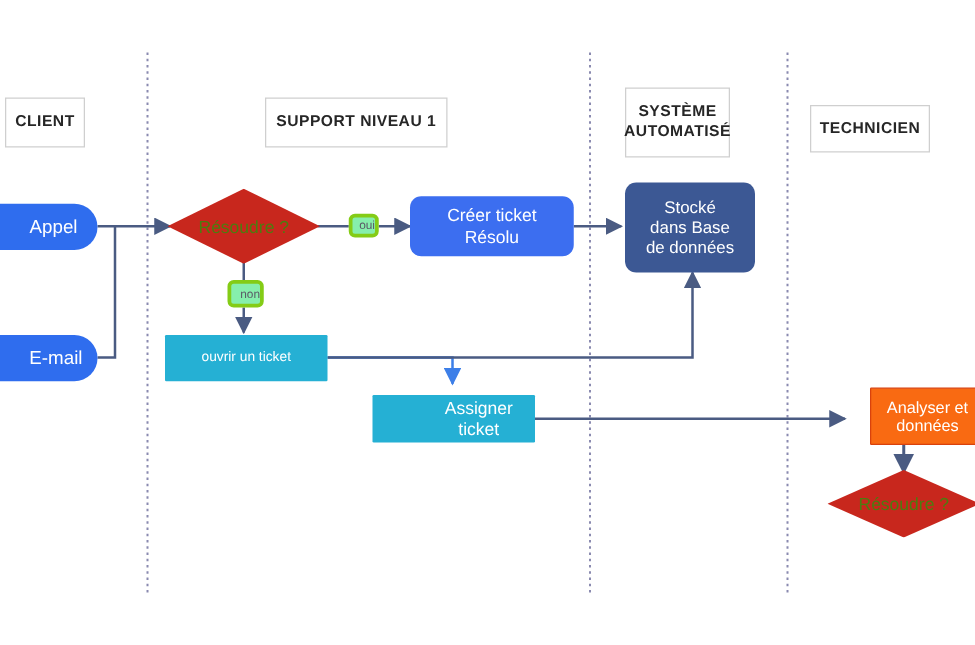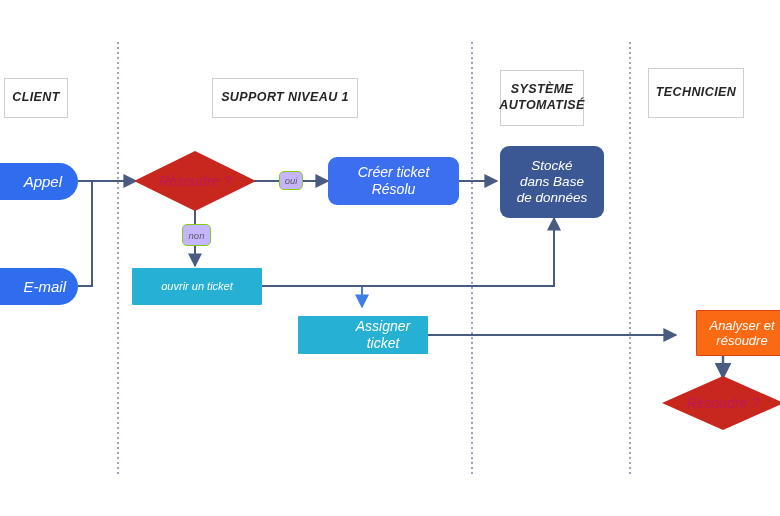--- a/index.html
+++ b/index.html
@@ -10,21 +10,20 @@
   }
   body {
     font-family: "Liberation Sans", sans-serif;
   }
   #canvas {
     position: relative;
     width: 780px;
     height: 516px;
     background: #ffffff;
     overflow: hidden;
-    font-style: italic;
   }
   #svg-layer {
     position: absolute;
     left: 0;
     top: 0;
     width: 780px;
     height: 516px;
   }
   .node {
     position: absolute;
@@ -60,23 +59,23 @@
     border-radius: 1px;
   }
   .rounded-rect {
     border-radius: 9px;
   }
   .edge-label {
     position: absolute;
     box-sizing: border-box;
     display: flex;
     align-items: center;
-    justify-content: center;
-    background: #c4b5fd;
-    border: 1px solid #84cc16;
+    justify-content: flex-end;
+    background: #86efac;
+    border: 3px solid #84cc16;
     border-radius: 5px;
     color: #5a5a66;
     font-size: 9.5px;
     z-index: 5;
   }
   .diamond-wrap {
     position: absolute;
     z-index: 3;
   }
   .diamond-wrap svg {
@@ -86,21 +85,21 @@
   }
   .diamond-text {
     position: absolute;
     left: 0;
     top: 0;
     width: 100%;
     height: 100%;
     display: flex;
     align-items: center;
     justify-content: center;
-    color: #be185d;
+    color: #4d7c0f;
     text-align: center;
   }
 </style>
 </head>
 <body>
 
 <div id="canvas">
 
   <svg id="svg-layer" viewBox="0 0 780 516" xmlns="http://www.w3.org/2000/svg">
     <defs>
@@ -145,21 +144,21 @@
 
   <div class="lane-header" style="left:212px; top:78px; width:146px; height:40px;">
     <span>SUPPORT NIVEAU 1</span>
   </div>
 
   <div class="lane-header" style="left:500px; top:70px; width:84px; height:56px; flex-direction:column;">
     <span>SYSTÈME</span>
     <span>AUTOMATISÉ</span>
   </div>
 
-  <div class="lane-header" style="left:648px; top:68px; width:96px; height:50px;">
+  <div class="lane-header" style="left:648px; top:84px; width:96px; height:38px;">
     <span>TECHNICIEN</span>
   </div>
 
   <div class="node pill" style="left:-20px; top:163px; width:98px; height:37px; background:#2f6dee; font-size:15px; justify-content:flex-end; padding-right:16px;">
     <span>Appel</span>
   </div>
 
   <div class="node pill" style="left:-20px; top:268px; width:98px; height:37px; background:#2f6dee; font-size:15px; justify-content:flex-end; padding-right:12px;">
     <span>E-mail</span>
   </div>
@@ -195,21 +194,21 @@
   <div class="node rect" style="left:132px; top:268px; width:130px; height:37px; background:#25b0d4; font-size:11px;">
     <span>ouvrir un ticket</span>
   </div>
 
   <div class="node rect" style="left:298px; top:316px; width:130px; height:38px; background:#25b0d4; font-size:14px;padding-left:40px;">
     <span>Assigner ticket</span>
   </div>
 
   <div class="node rect" style="left:696px; top:310px; width:92px; height:46px; background:#f96a12; border:1.5px solid #d9420c; font-size:13px; flex-direction:column;">
     <span>Analyser et</span>
-    <span>résoudre</span>
+    <span>données</span>
   </div>
 
   <div class="diamond-wrap" style="left:662px; top:376px; width:122px; height:54px;">
     <svg width="122" height="54" viewBox="0 0 122 54" xmlns="http://www.w3.org/2000/svg">
       <polygon points="61,0 122,27 61,54 0,27" fill="#c8271d"></polygon>
     </svg>
     <div class="diamond-text" style="font-size:14px;">
       <span>Résoudre ?</span>
     </div>
   </div>

